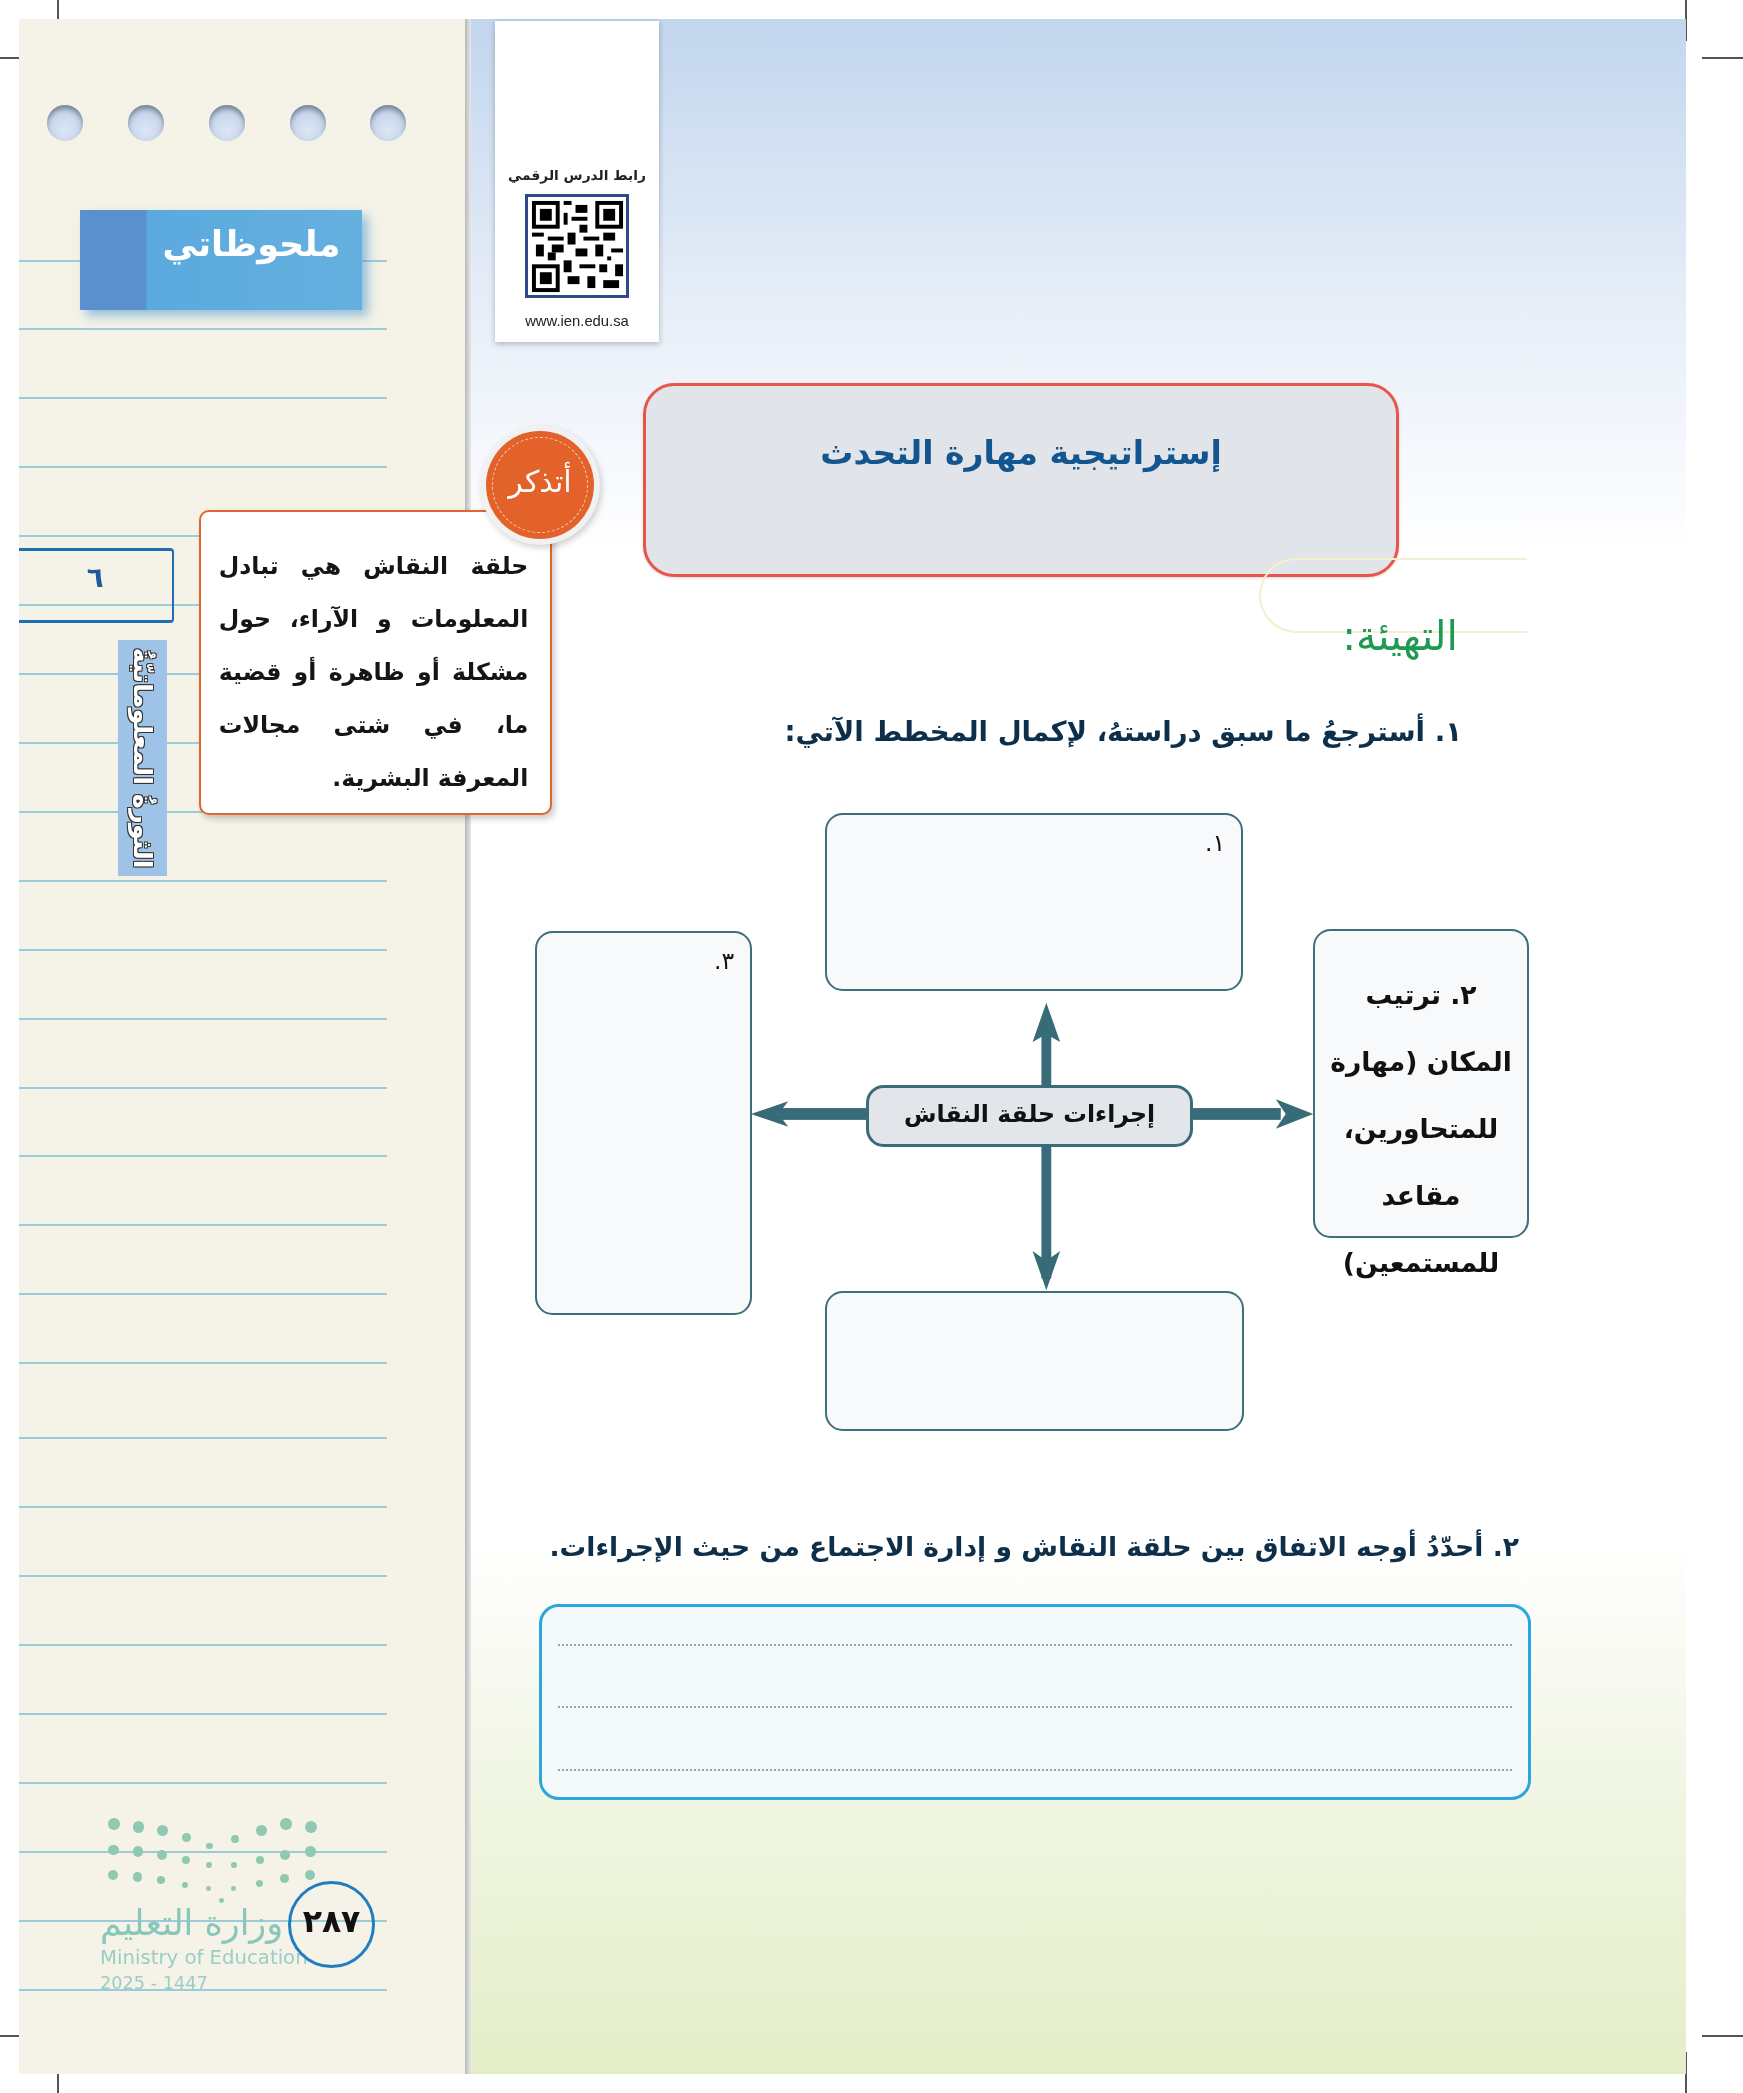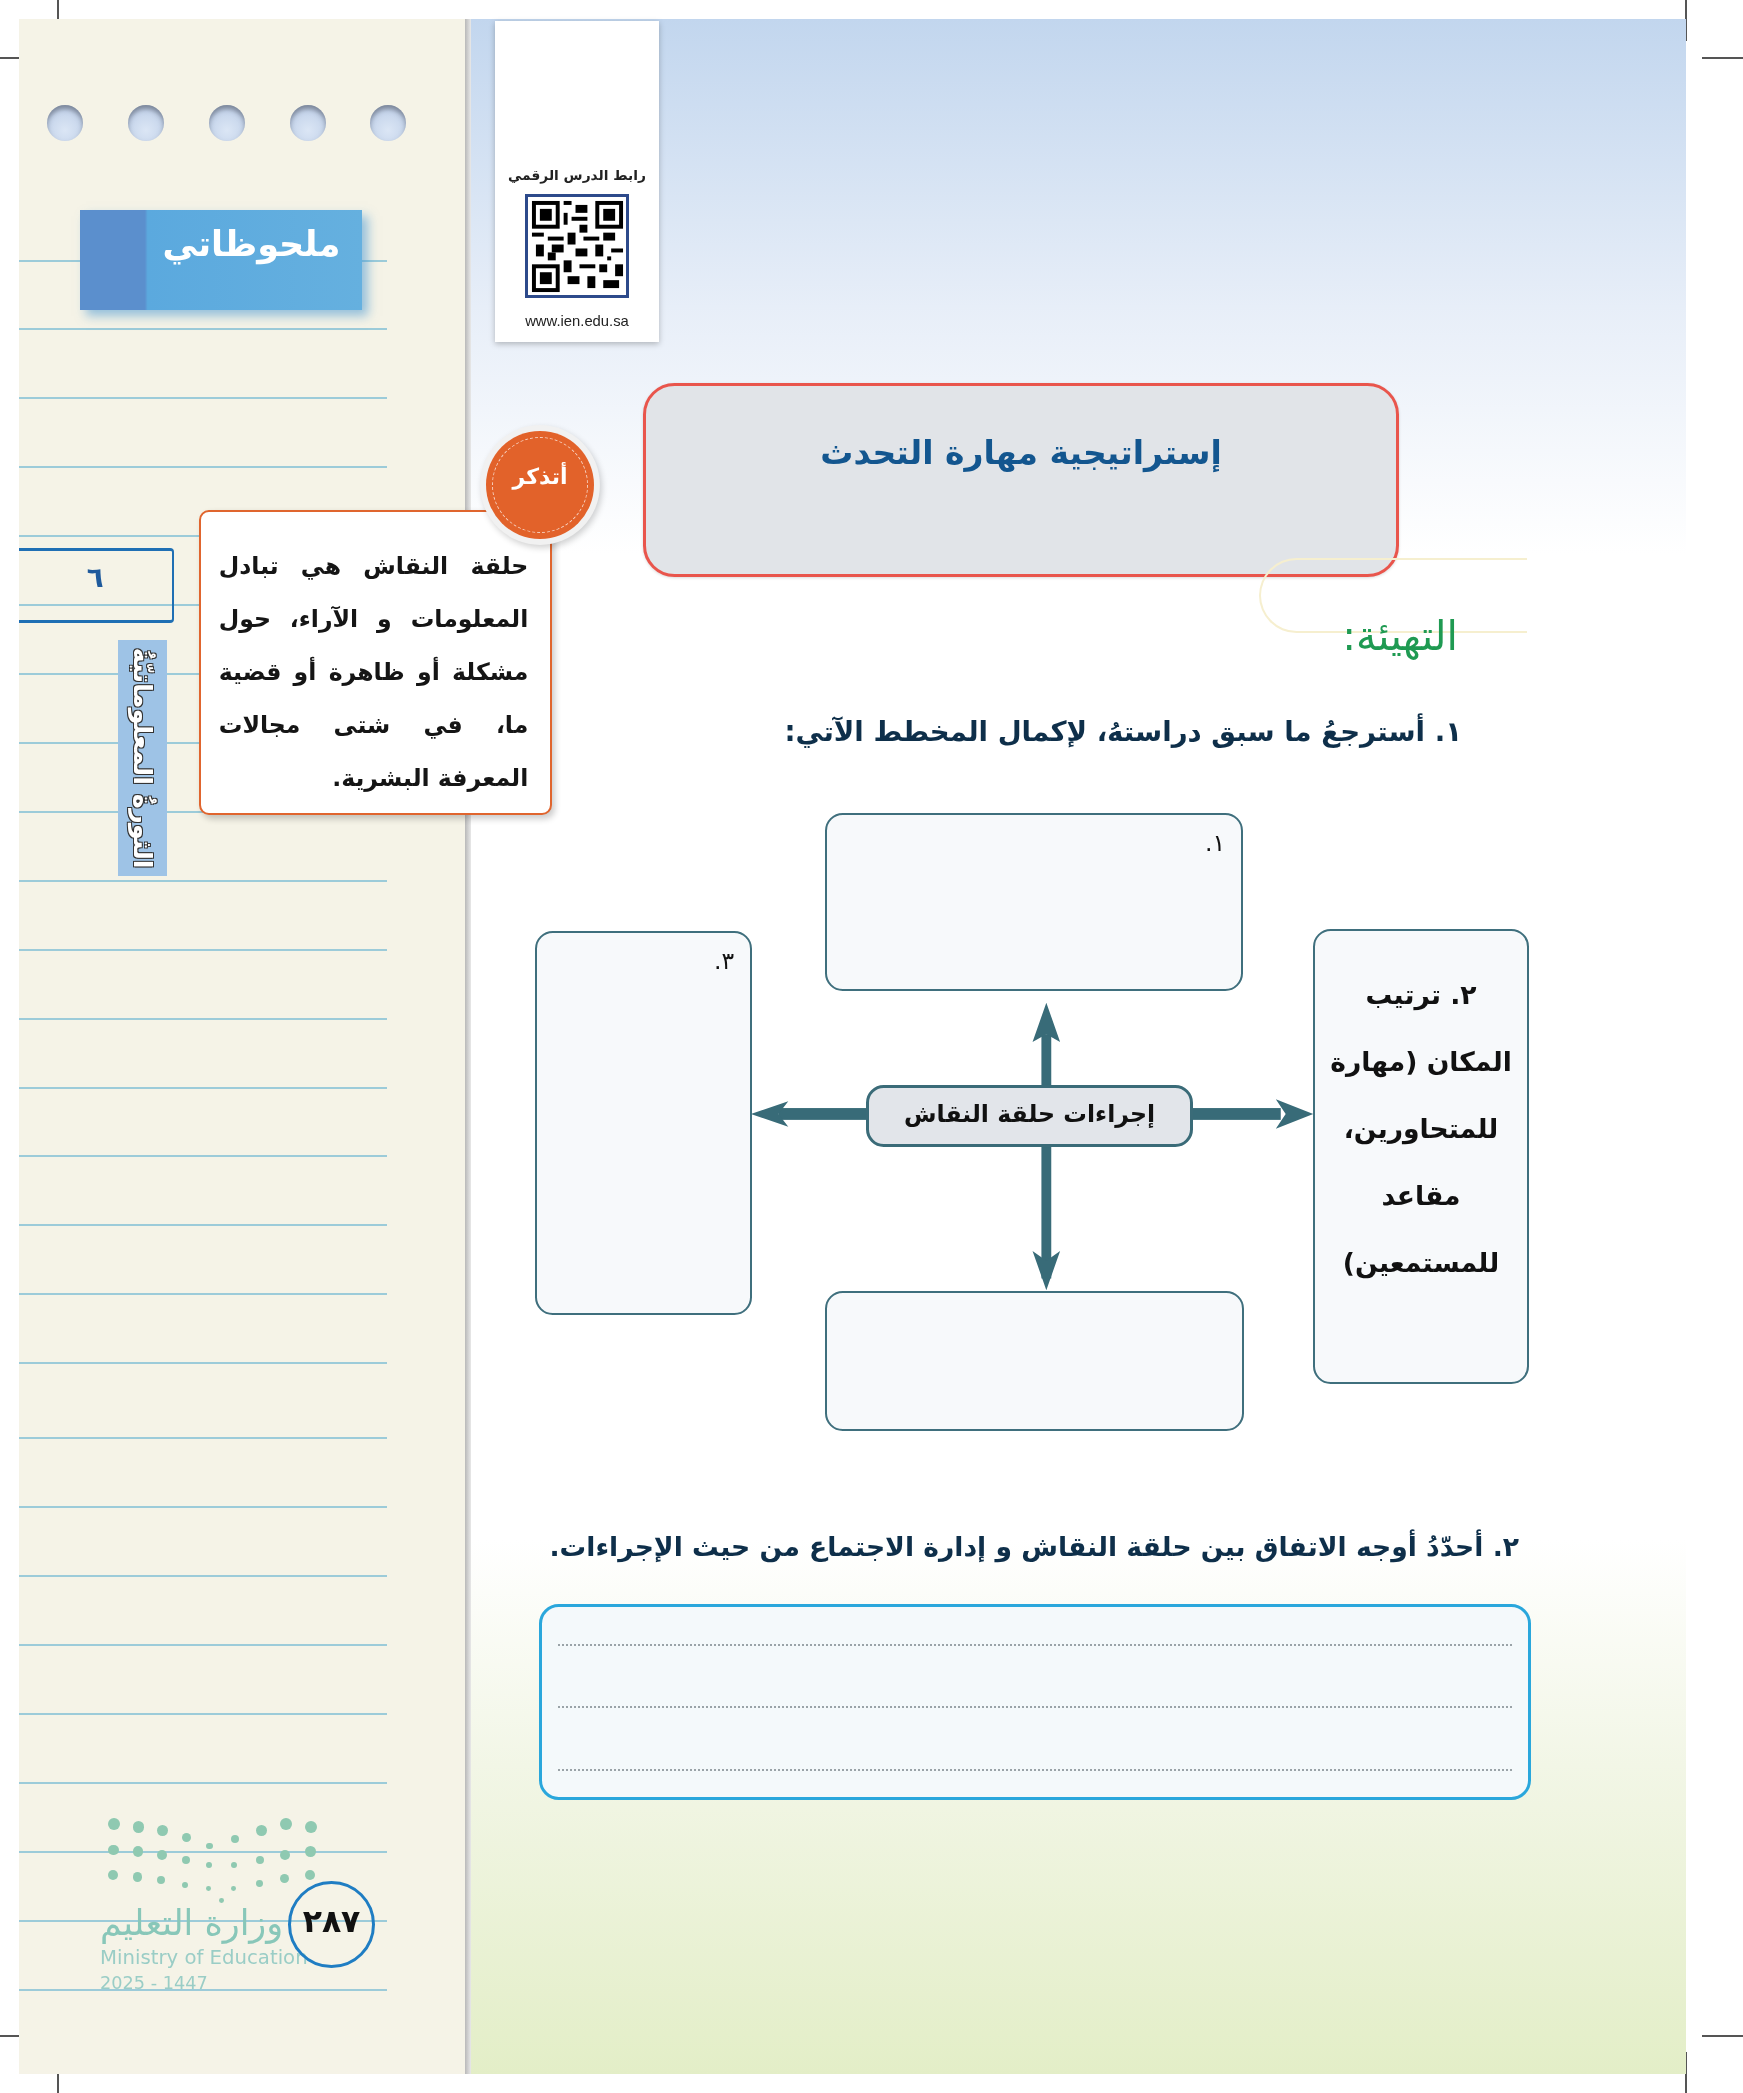--- a/index.html
+++ b/index.html
@@ -158,21 +158,21 @@
   }
   .sticker {
     position:absolute; left:486px; top:431px; width:108px; height:108px; border-radius:50%;
     background:#e2622a; box-shadow:0 0 0 5.9px #f1f1f1, 2px 3px 5.9px 5.9px rgba(0,0,0,0.18);
   }
   .sticker::after {
     content:""; position:absolute; left:5.9px; top:5.9px; right:5.9px; bottom:5.9px; border-radius:50%;
     border:1px dashed rgba(255,255,255,0.7);
   }
   .sticker span {
-    position:absolute; left:0; right:0; top:33px; text-align:center; color:#fff; font-weight:bold; font-size:22px;
+    position:absolute; left:0; right:0; top:33px; text-align:center; color:#fff; font-weight:normal; font-size:30px;
   }
 </style>
 </head>
 <body>
 
 <div class="crop" style="left:57px;top:0;width:2px;height:41px;"></div>
 <div class="crop" style="left:0;top:57px;width:41px;height:2px;"></div>
 <div class="crop" style="left:1685px;top:0;width:2px;height:41px;"></div>
 <div class="crop" style="left:1702px;top:57px;width:41px;height:2px;"></div>
 <div class="crop" style="left:1685px;top:2052px;width:2px;height:41px;"></div>
@@ -340,21 +340,21 @@
     <polygon points="1333,1131 1295,1116 1305,1131 1295,1146"></polygon>
   </g>
 </svg>
 
 <div class="d-box" style="left:825px;top:813px;width:418px;height:178px;">
   <div class="d-num">١.</div>
 </div>
 <div class="d-box" style="left:535px;top:931px;width:217px;height:384px;">
   <div class="d-num">٣.</div>
 </div>
-<div class="d-box" style="left:1313px;top:929px;width:216px;height:455px;">
+<div class="d-box" style="left:1313px;top:929px;width:216px;height:309px;">
   <div class="d-text" style="top:29.6px;">
     <div>٢. ترتيب</div>
     <div>المكان (مهارة</div>
     <div>للمتحاورين،</div>
     <div>مقاعد</div>
     <div>للمستمعين)</div>
   </div>
 </div>
 <div class="d-box" style="left:825px;top:1291px;width:419px;height:140px;">
   <div class="d-text" style="top:3.9px;">

